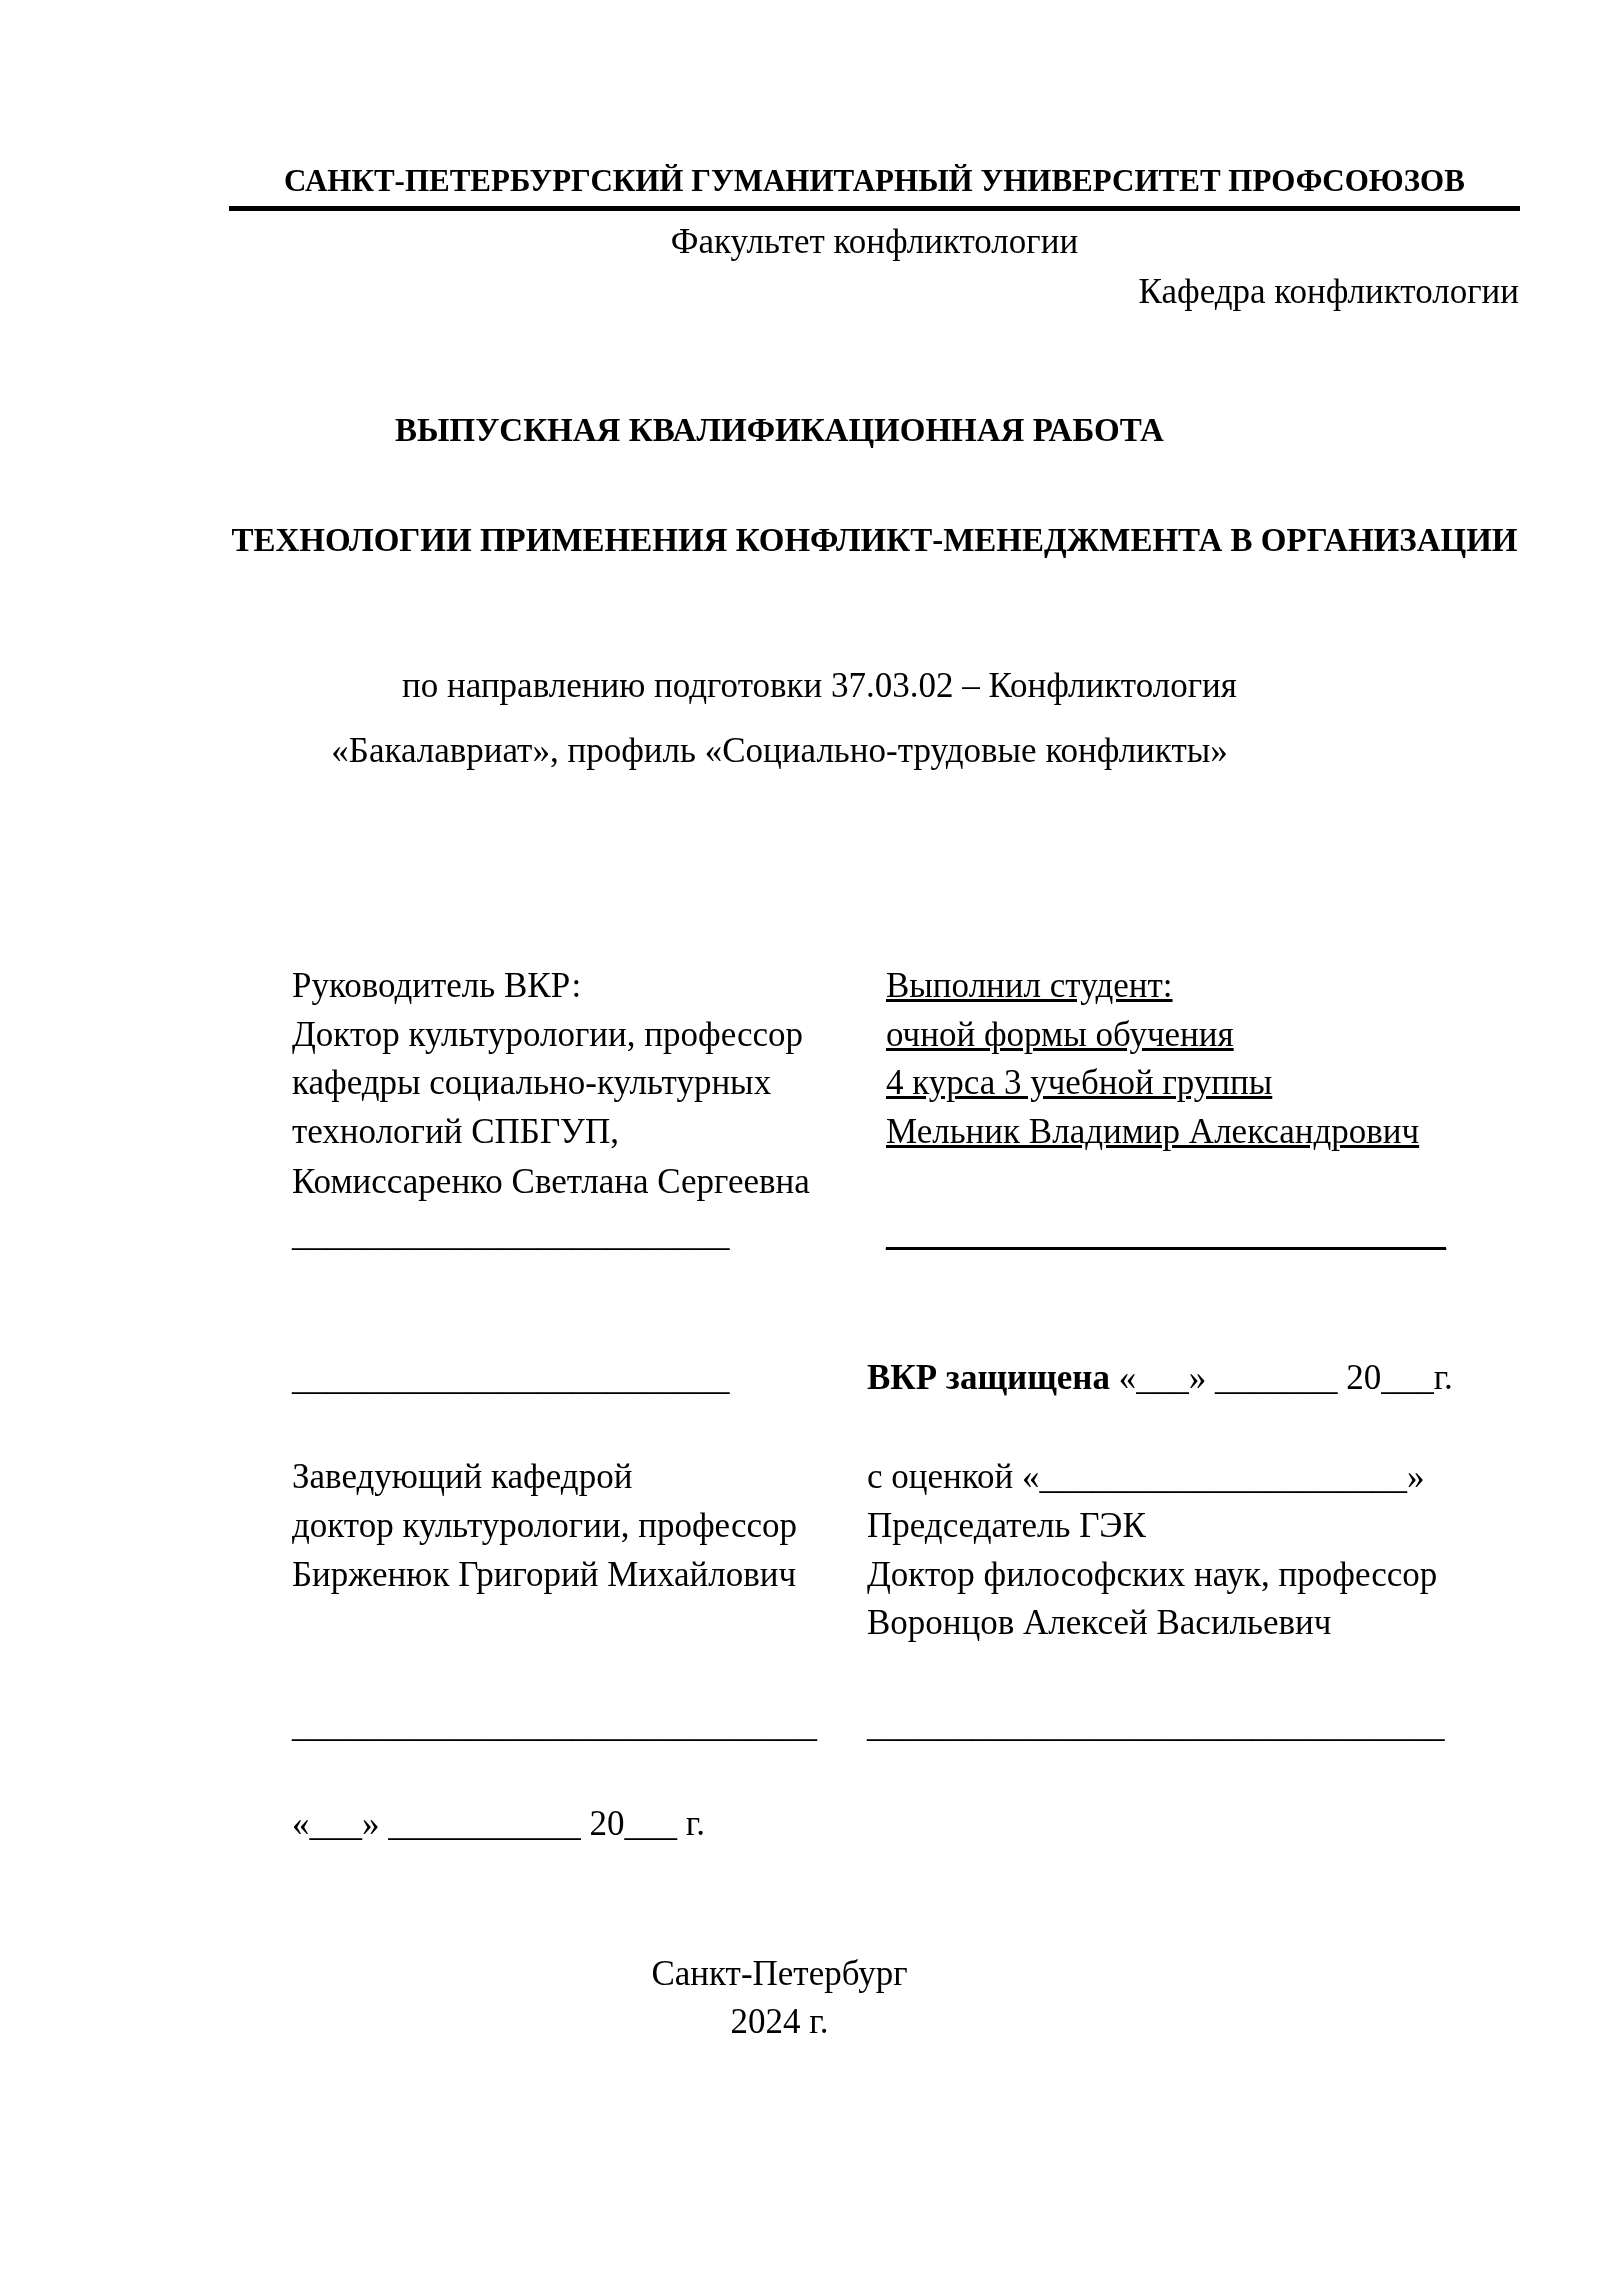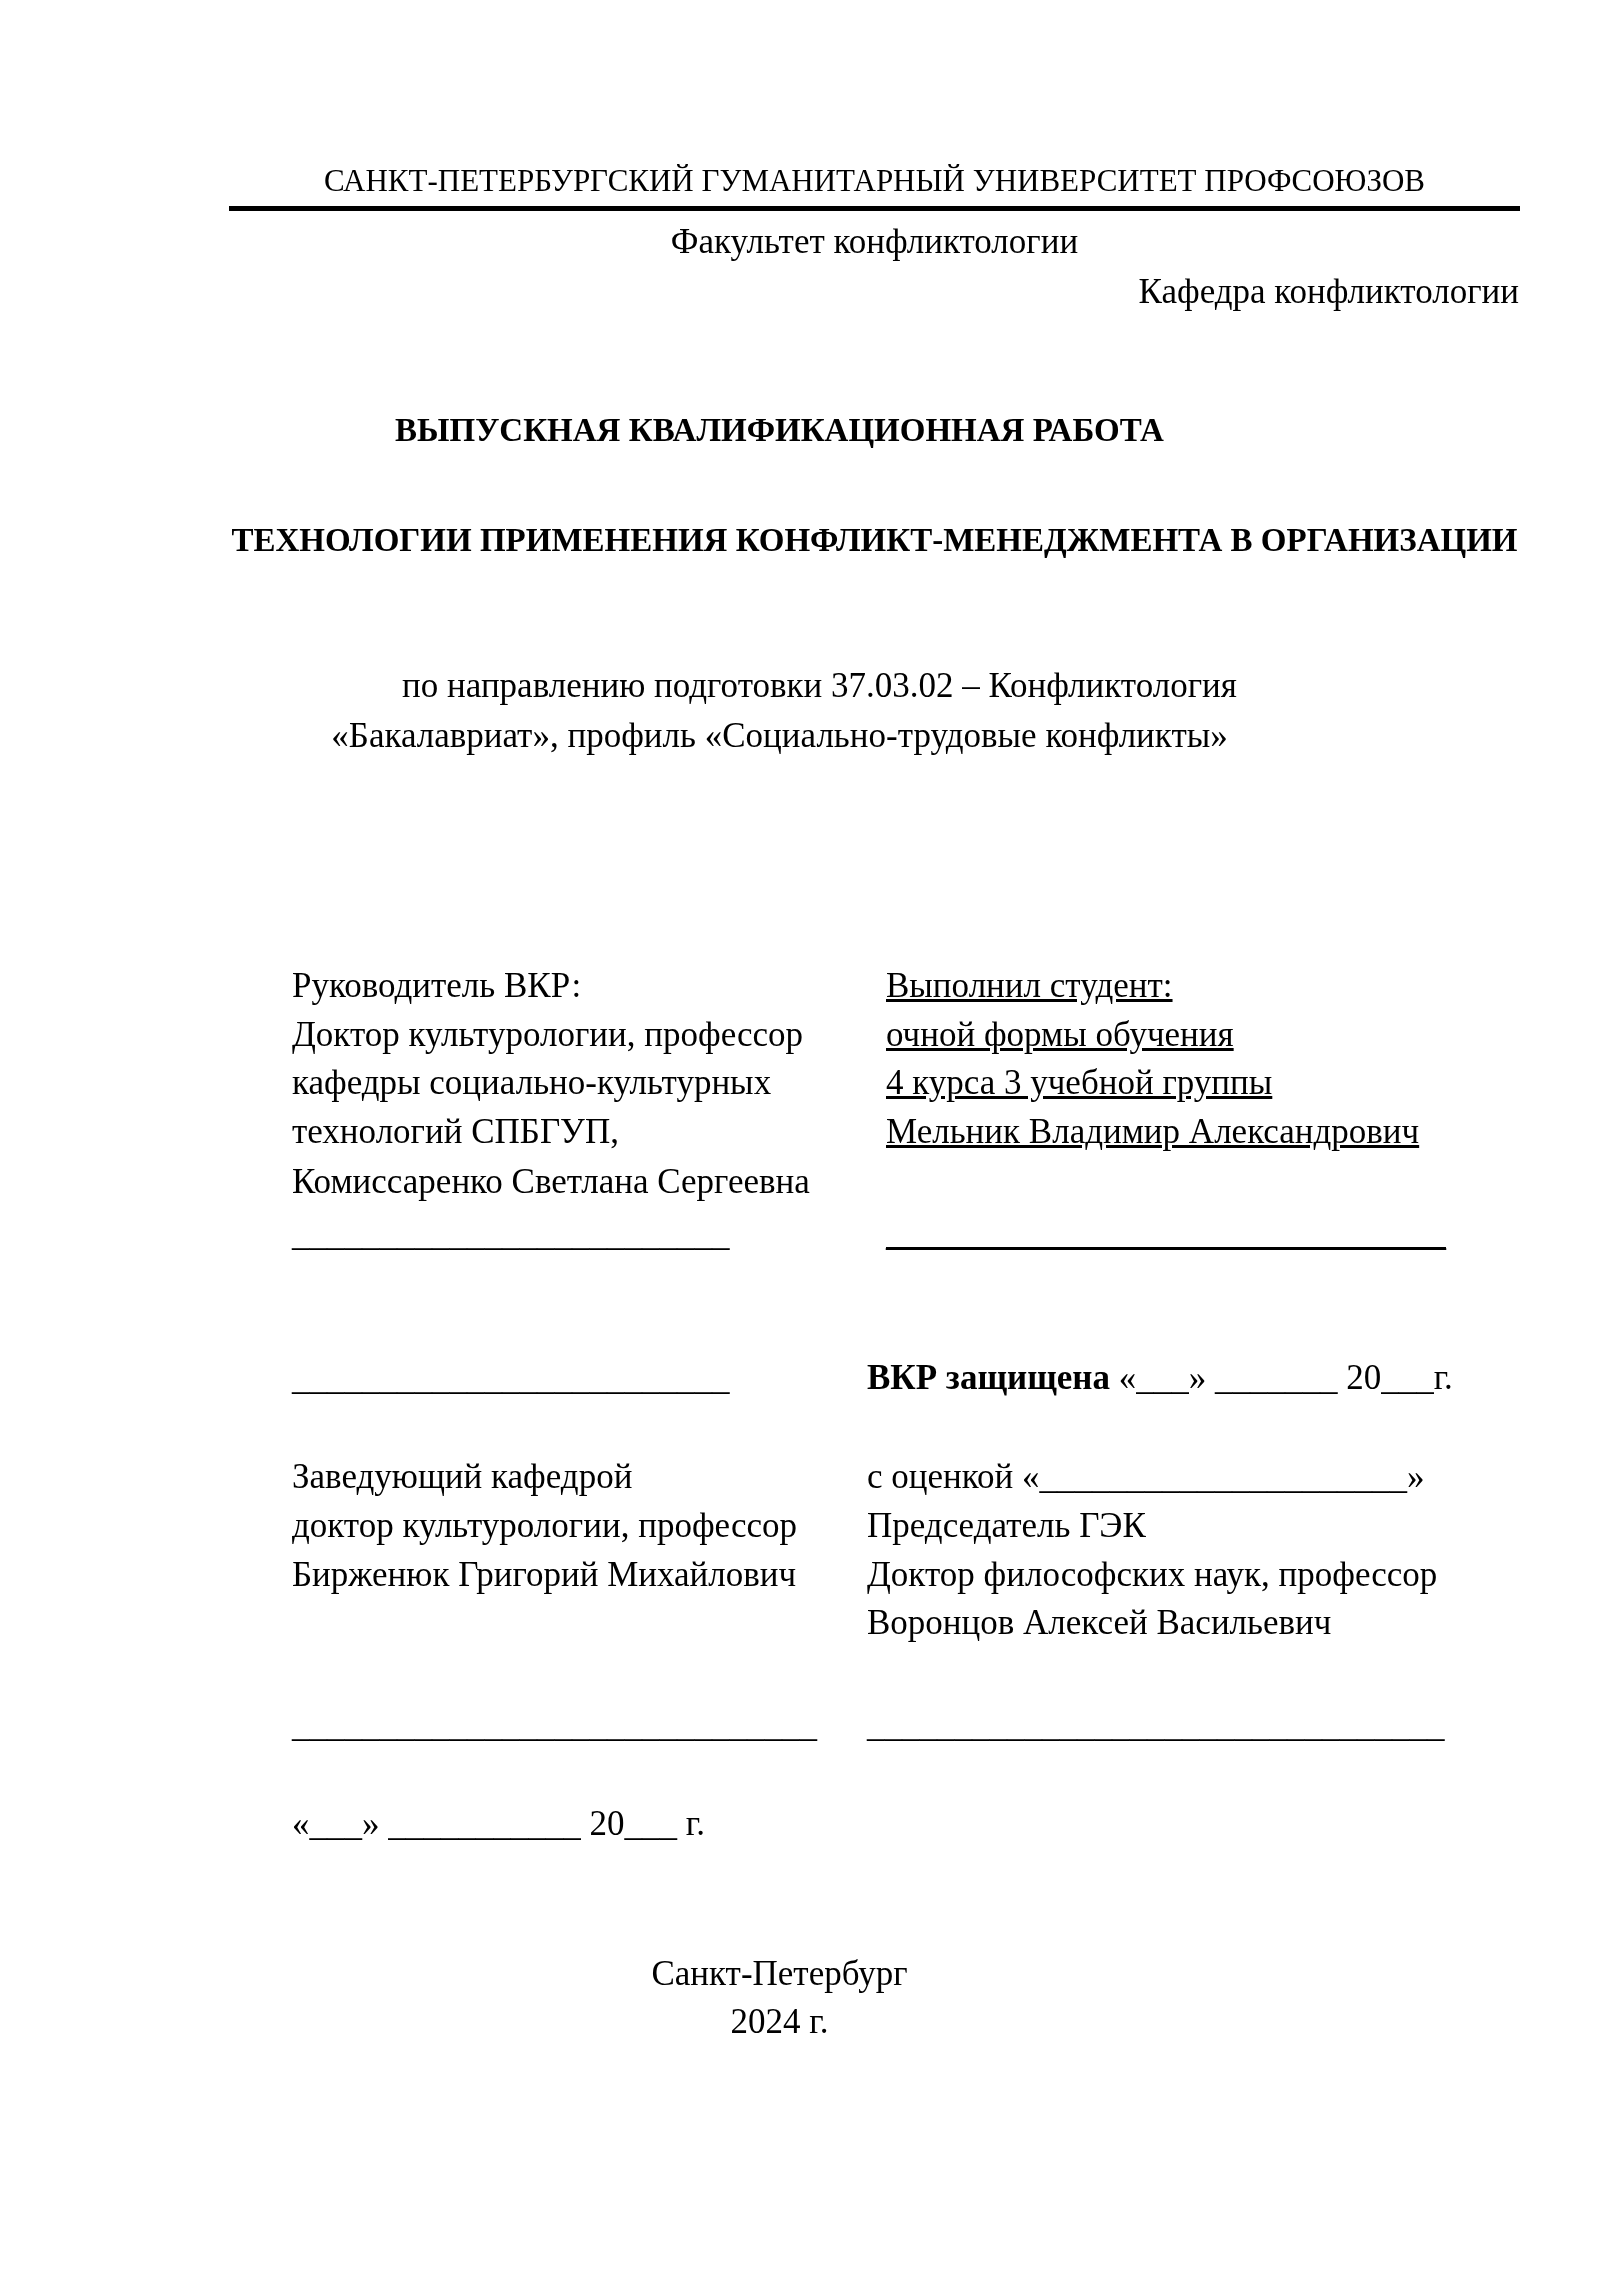--- a/index.html
+++ b/index.html
@@ -2,28 +2,28 @@
 <html style="font-size:12.6px"><head>
 <meta charset="utf-8">
 <style>
   html, body { margin: 0; padding: 0; background: #ffffff; }
   body { width: 1623px; height: 2295px; position: relative; overflow: hidden;
          font-family: "Liberation Serif", "DejaVu Serif", serif; color: #000; }
   .abs { position: absolute; white-space: pre; }
   .t { font-size: 35px; line-height: 49px; }
   .b { font-weight: bold; }
   .center { left: 0; width: 1559px; text-align: center; }
-  #uni { left: 229px; width: 1291px; top: 163px; text-align: center; font-size: 31px; font-weight: normal; }
+  #uni { left: 229px; width: 1291px; top: 163px; text-align: center; font-size: 31px; font-weight: bold; }
   #rule { position: absolute; left: 229px; width: 1291px; top: 206px; height: 4.7px; background: #000; }
   #faculty { left: 229px; width: 1291px; top: 217px; text-align: center; }
   #kafedra { right: 104px; top: 267px; text-align: right; }
   #wt1 { top: 412px; font-size: 33px; }
   #wt2 { left: 229px; width: 1291px; top: 509px; text-align: center; font-size: 33px; line-height: 50px; white-space: normal; margin-top: 6px; }
   #dir1 { top: 661px; padding-left: 40px; }
-  #dir2 { top: 711px; }
+  #dir2 { top: 726px; }
   .col-l { left: 250px; margin-left: 42px; }
   .col-r { left: 886px; text-decoration: underline; }
   .col-r2 { left: 867px; }
 </style>
 </head>
 <body>
 
 <div class="abs" id="uni">САНКТ-ПЕТЕРБУРГСКИЙ ГУМАНИТАРНЫЙ УНИВЕРСИТЕТ ПРОФСОЮЗОВ</div>
 <div id="rule"></div>
 <div class="abs t" id="faculty">Факультет конфликтологии</div>

